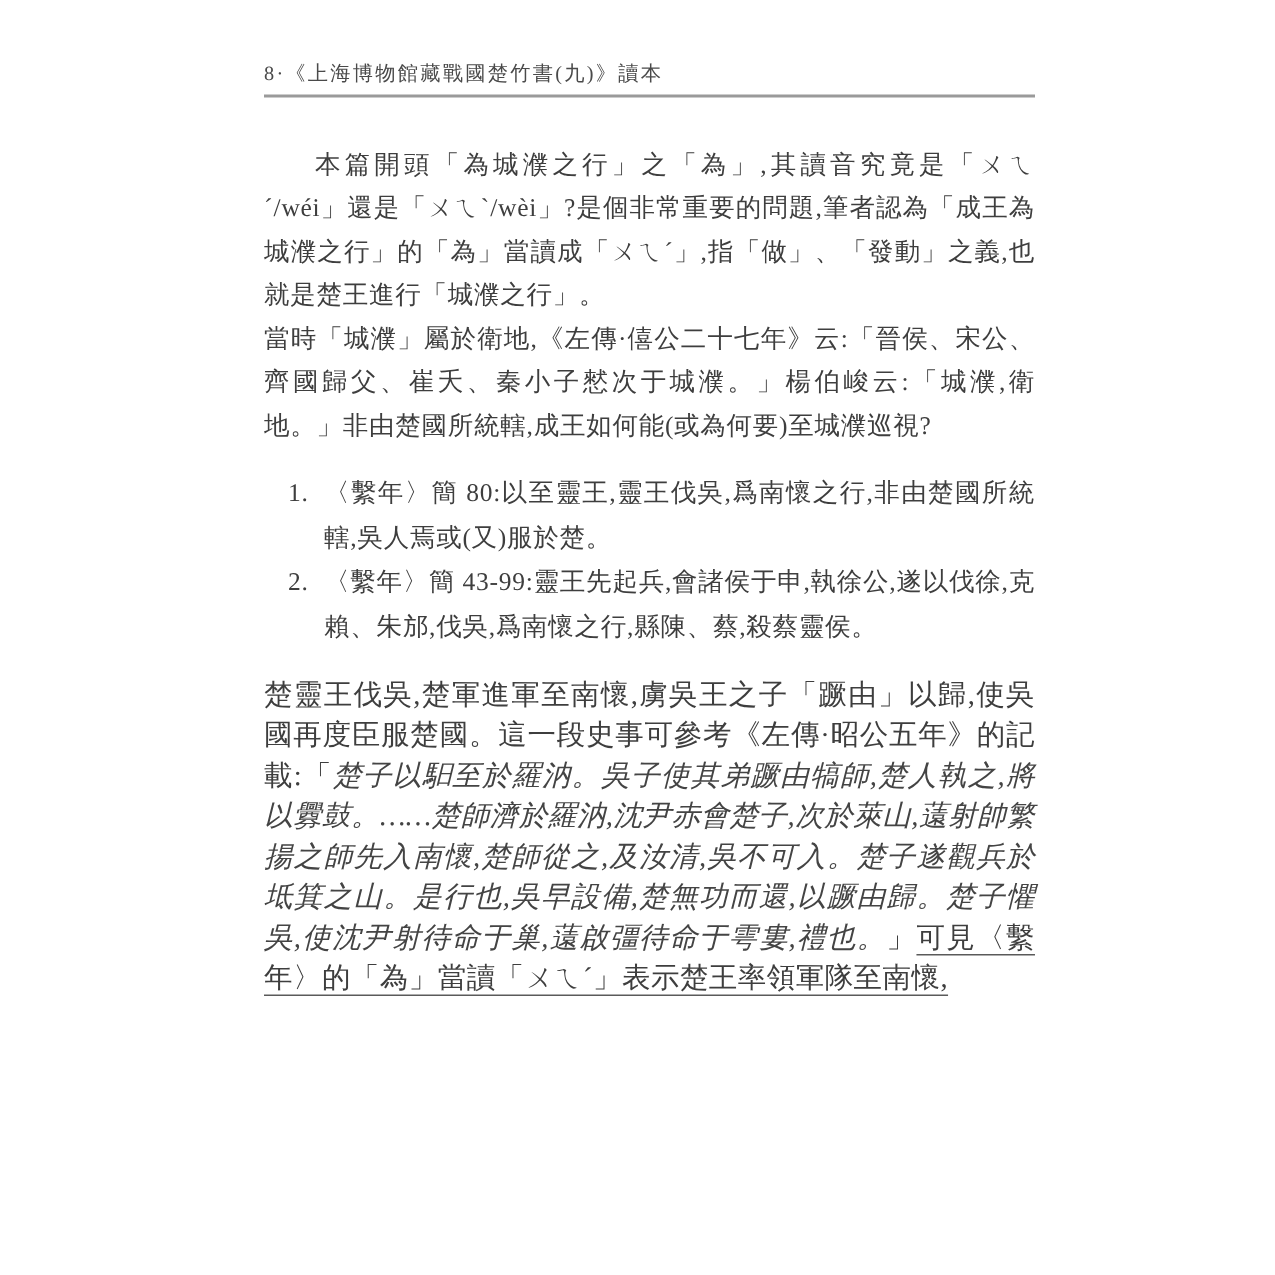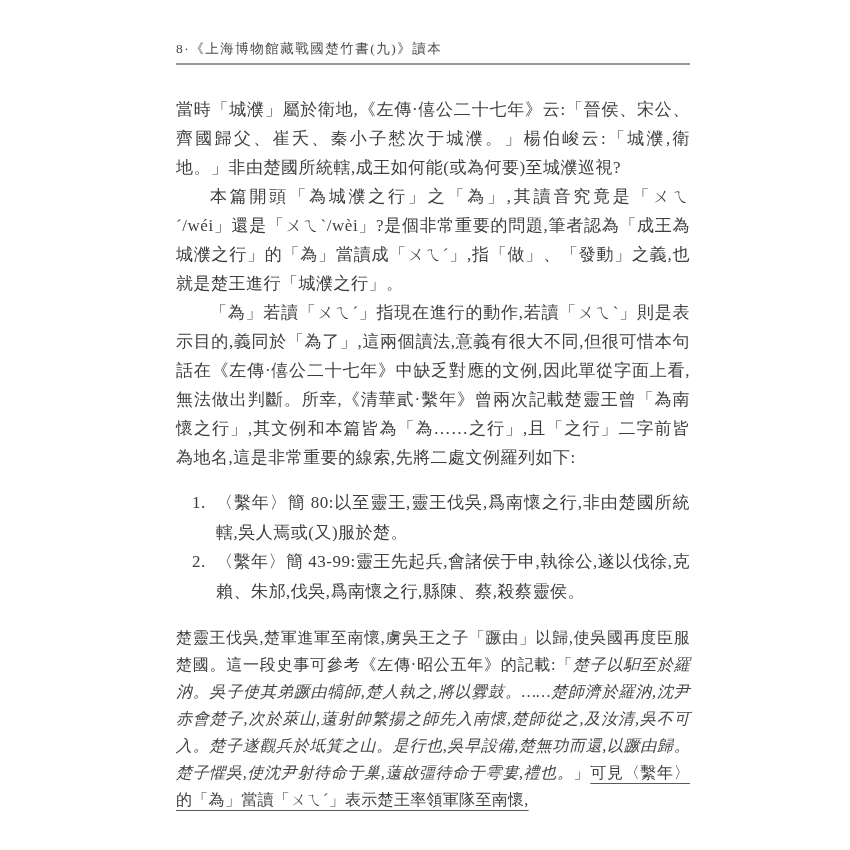--- a/index.html
+++ b/index.html
@@ -54,21 +54,21 @@
   }
   .excerpt-marker {
     flex: 0 0 24px;
     text-align: left;
   }
   .excerpt-text {
     flex: 1;
     text-align: justify;
   }
   .closing-text {
-    font-size: 16px;
+    font-size: 19px;
     line-height: 27px;
     letter-spacing: 0.3px;
     text-align: justify;
     margin: 10px 0 0 0;
   }
   .kai-quote {
     font-style: italic;
     color: #444444;
   }
   .emphasis-underline {
@@ -79,25 +79,24 @@
   }
 </style>
 </head>
 <body>
 
 <div class="page">
 
   <div class="running-head">8·《上海博物館藏戰國楚竹書(九)》讀本</div>
   <hr class="head-rule">
 
+  <p class="body-text indent">本篇開頭「為城濮之行」之「為」,其讀音究竟是「ㄨㄟˊ/wéi」還是「ㄨㄟˋ/wèi」?是個非常重要的問題,筆者認為「成王為城濮之行」的「為」當讀成「ㄨㄟˊ」,指「做」、「發動」之義,也就是楚王進行「城濮之行」。</p>
+
   <p class="body-text">當時「城濮」屬於衛地,《左傳·僖公二十七年》云:「晉侯、宋公、齊國歸父、崔夭、秦小子憖次于城濮。」楊伯峻云:「城濮,衛地。」非由楚國所統轄,成王如何能(或為何要)至城濮巡視?</p>
 
-  <p class="body-text indent">本篇開頭「為城濮之行」之「為」,其讀音究竟是「ㄨㄟˊ/wéi」還是「ㄨㄟˋ/wèi」?是個非常重要的問題,筆者認為「成王為城濮之行」的「為」當讀成「ㄨㄟˊ」,指「做」、「發動」之義,也就是楚王進行「城濮之行」。</p>
-
-  <p class="body-text indent">「為」若讀「ㄨㄟˊ」指現在進行的動作,若讀「ㄨㄟˋ」則是表示目的,義同於「為了」,這兩個讀法,意義有很大不同,但很可惜本句話在《左傳·僖公二十七年》中缺乏對應的文例,因此單從字面上看,無法做出判斷。所幸,《清華貳·繫年》曾兩次記載楚靈王曾「為南懷之行」,其文例和本篇皆為「為……之行」,且「之行」二字前皆為地名,這是非常重要的線索,先將二處文例羅列如下:</p>
 
   <div class="excerpt-list">
     <div class="excerpt-item">
       <span class="excerpt-marker">1.</span>
       <span class="excerpt-text">〈繫年〉簡 80:以至靈王,靈王伐吳,爲南懷之行,非由楚國所統轄,吳人焉或(又)服於楚。</span>
     </div>
     <div class="excerpt-item">
       <span class="excerpt-marker">2.</span>
       <span class="excerpt-text">〈繫年〉簡 43-99:靈王先起兵,會諸侯于申,執徐公,遂以伐徐,克賴、朱邡,伐吳,爲南懷之行,縣陳、蔡,殺蔡靈侯。</span>
     </div>

